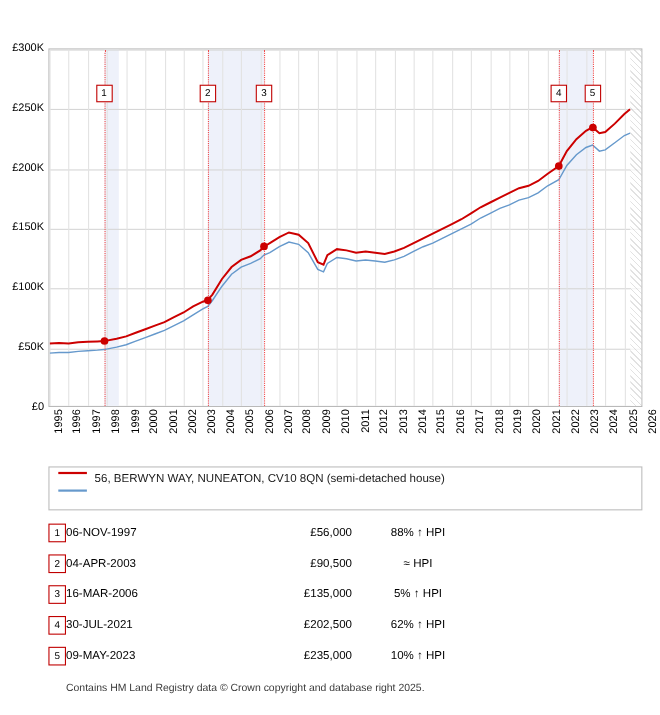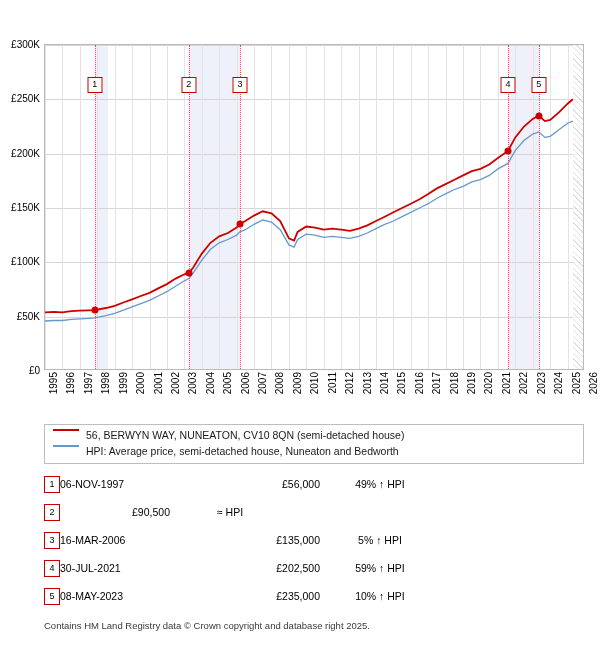--- a/index.html
+++ b/index.html
@@ -76,21 +76,21 @@
   }
   .trow{height:28px;display:flex;align-items:center;font-size:10.5px;}
   .tnum{
     width:14px;height:15px;border:1px solid #c00000;background:#fff;
     font-size:9px;line-height:14px;text-align:center;margin-right:0px;flex:none;
   }
   .tdate{width:150px;text-align:left;}
   .tprice{width:110px;text-align:right;}
   .thpi{width:120px;text-align:center;}
   .footer{
-    position:absolute;left:44px;top:620px;width:540px;font-size:9.5px;color:#3a3a3a;line-height:12px;
+    position:absolute;left:60px;top:620px;width:540px;font-size:9.5px;color:#3a3a3a;line-height:12px;
   }
   svg{display:block;}
 </style>
 </head>
 <body>
 
 <div class="title-wrap">
 </div>
 
 <div class="y-axis-labels" id="yaxis">
@@ -204,51 +204,51 @@
     <div style="left: 544px;">2026</div>
   </div>
 
 <div class="legend">
   <div class="legend-row">
     <span class="legend-swatch" id="sw0" style="background: rgb(204, 0, 0);"></span>
     <span class="legend-label">56, BERWYN WAY, NUNEATON, CV10 8QN (semi-detached house)</span>
   </div>
   <div class="legend-row">
     <span class="legend-swatch" id="sw1" style="background: rgb(102, 153, 204);"></span>
-    <span class="legend-label">HPI: Average price, semi-detached house, Nuneaton and Bedworth</span>
   </div>
 </div>
 
 <div class="table">
   <div class="trow">
     <span class="tnum">1</span>
     <span class="tdate">06-NOV-1997</span>
     <span class="tprice">£56,000</span>
-    <span class="thpi">49% ↑ HPI</span>
+    <span class="thpi">88% ↑ HPI</span>
   </div>
   <div class="trow">
     <span class="tnum">2</span>
+    <span class="tdate">04-APR-2003</span>
     <span class="tprice">£90,500</span>
     <span class="thpi">≈ HPI</span>
   </div>
   <div class="trow">
     <span class="tnum">3</span>
     <span class="tdate">16-MAR-2006</span>
     <span class="tprice">£135,000</span>
     <span class="thpi">5% ↑ HPI</span>
   </div>
   <div class="trow">
     <span class="tnum">4</span>
     <span class="tdate">30-JUL-2021</span>
     <span class="tprice">£202,500</span>
-    <span class="thpi">59% ↑ HPI</span>
+    <span class="thpi">62% ↑ HPI</span>
   </div>
   <div class="trow">
     <span class="tnum">5</span>
-    <span class="tdate">08-MAY-2023</span>
+    <span class="tdate">09-MAY-2023</span>
     <span class="tprice">£235,000</span>
     <span class="thpi">10% ↑ HPI</span>
   </div>
 </div>
 
 <div class="footer">
   <div>Contains HM Land Registry data © Crown copyright and database right 2025.</div>
 </div>
 
 </body></html>

